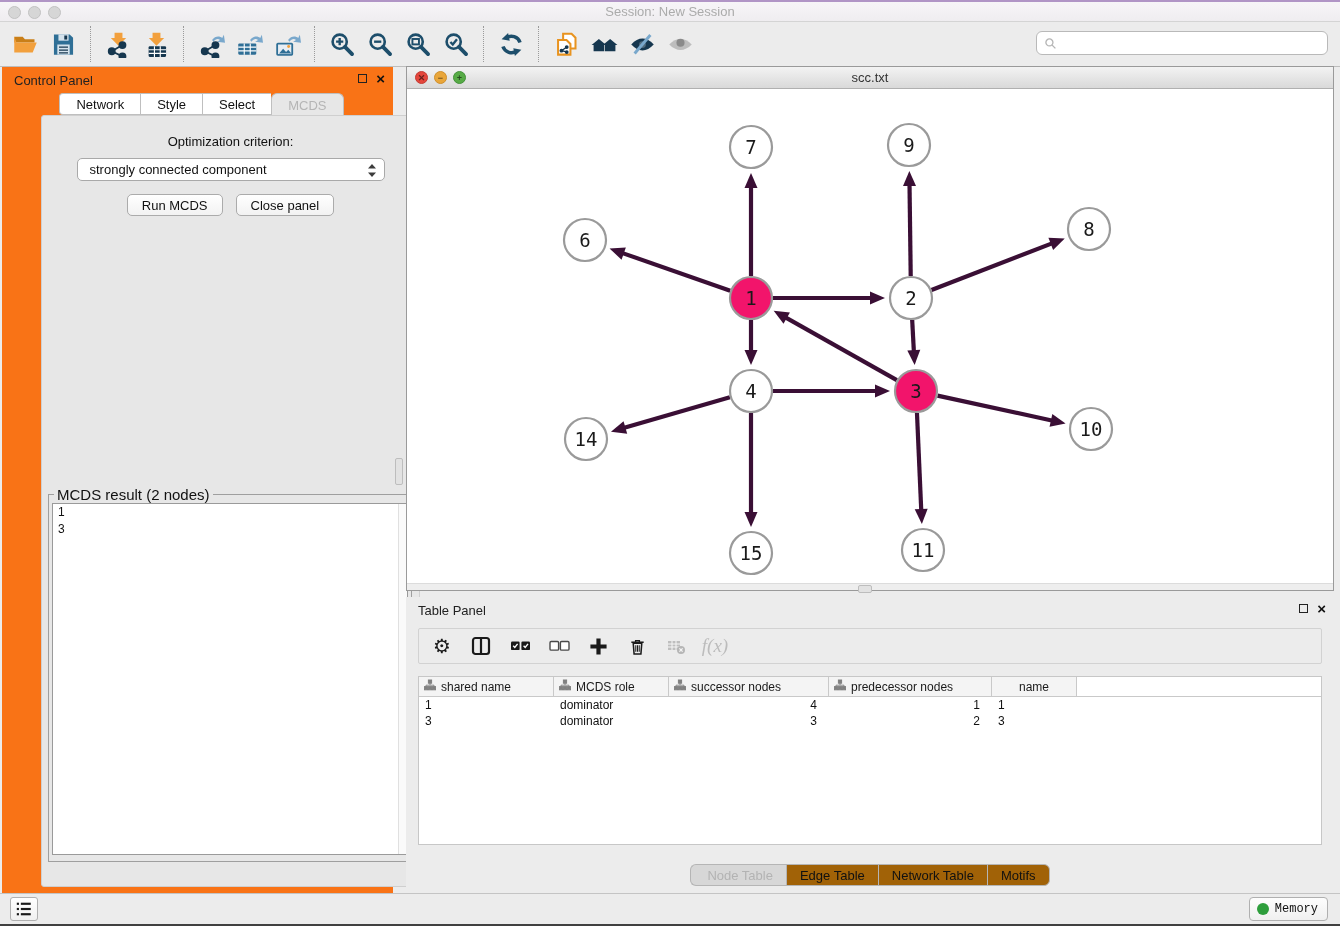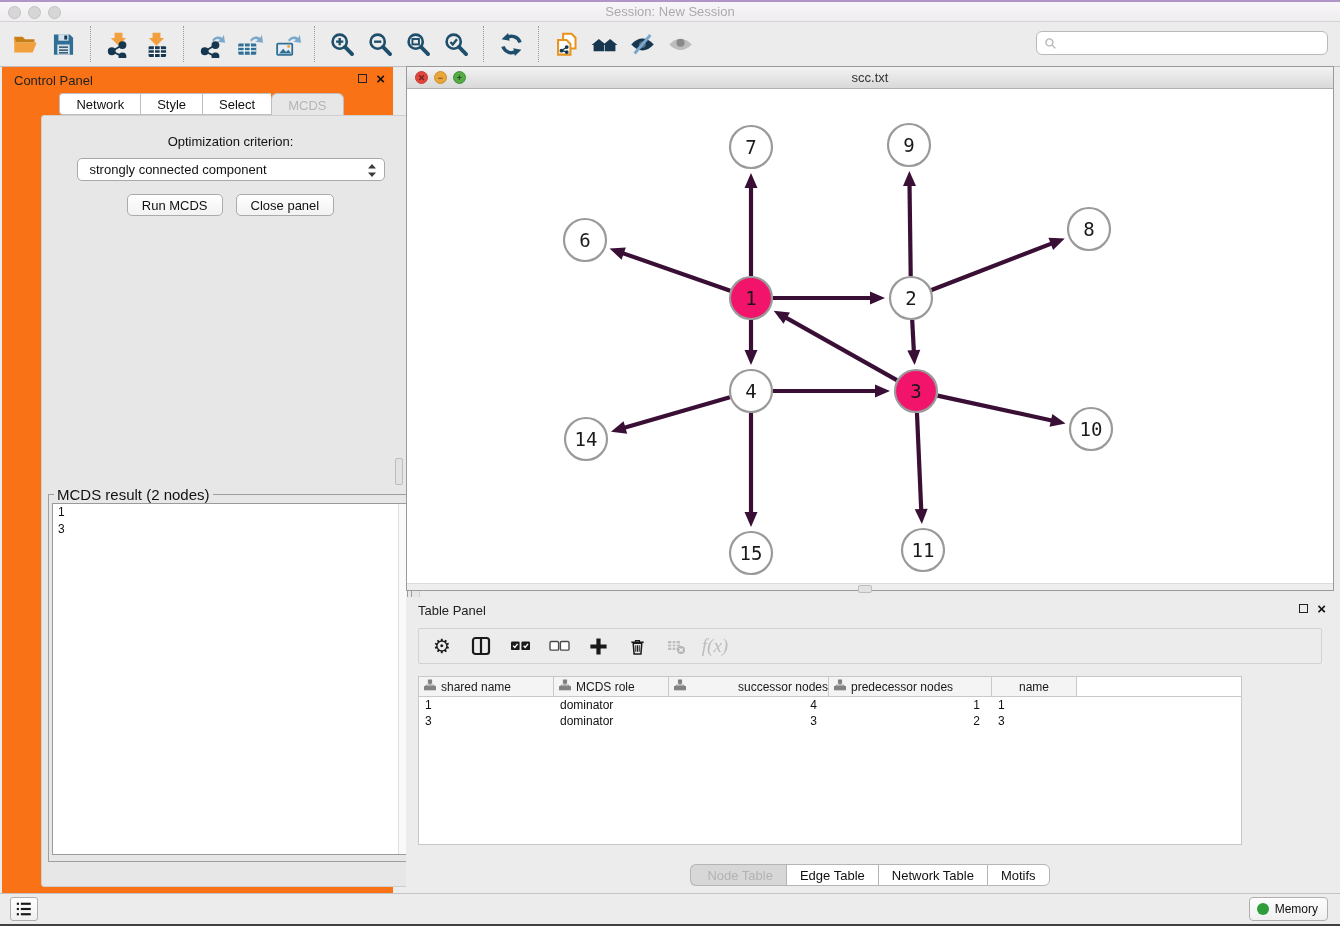--- a/index.html
+++ b/index.html
@@ -85,47 +85,47 @@
   .table-panel { position:absolute; left:406px; top:595px; width:928px; height:294px; background:#ececec; }
   .tp-toolbar { position:absolute; left:12px; top:31px; width:904px; height:36px; background:#ececec;
                 border:1px solid #d2d2d2; border-radius:2px; display:flex; align-items:center;
                 padding-left:12px; gap:17px; }
   .tp-ico { width:22px; height:22px; display:flex; align-items:center; justify-content:center;
             background:none; border:none; cursor:pointer; }
   .tp-ico.disabled { cursor:default; }
   .tp-ico .gear { font-size:20px; color:#1a1a1a; line-height:20px; font-family:"DejaVu Sans",sans-serif; }
   .tp-ico .fx { font-family:"Liberation Serif",serif; font-style:italic; font-size:19px; color:#bcbcbc; }
 
-  .node-table { position:absolute; left:12px; top:79px; width:824px; height:169px; background:#fff;
+  .node-table { position:absolute; left:12px; top:79px; width:904px; height:169px; background:#fff;
                 border:1px solid #c7c7c7; overflow:hidden; }
   .nt-headrow { display:flex; height:20px; border-bottom:1px solid #c9c9c9; }
   .nt-th { background:#f4f4f4; border-right:1px solid #c9c9c9; display:flex; align-items:center;
            font-size:12px; color:#1a1a1a; padding-left:5px; gap:5px; }
   .nt-th.center { justify-content:center; padding-left:0; }
   .nt-row { display:flex; height:16px; }
   .nt-td { font-size:12px; color:#111; padding-top:1px; }
   .nt-td.left { text-align:left; padding-left:6px; }
   .nt-td.right { text-align:right; padding-right:12px; }
 
   .tp-tabs { position:absolute; left:0; right:0; top:267px; display:flex; justify-content:center; }
   .tp-tab { height:22px; padding:0 13px; display:flex; align-items:center; font-size:13px; color:#111;
-            background:#ffffff; border:1px solid #b5b5b5; border-right:none; cursor:pointer; }
+            background:#a16207; border:1px solid #b5b5b5; border-right:none; cursor:pointer; }
   .tp-tab:first-child { border-top-left-radius:6px; border-bottom-left-radius:6px; }
   .tp-tab:last-child { border-right:1px solid #b5b5b5; border-top-right-radius:6px; border-bottom-right-radius:6px; }
   .tp-tab.active { background:#d7d7d7; color:#b3b3b3;padding-left:16px; }
 
   
   .statusbar { position:absolute; left:0; top:891px; width:100%; height:31px; background:#ececec;
                border-top:1px solid #c4c4c4; }
   .sb-listbtn { position:absolute; left:10px; top:3px; width:28px; height:24px;
                 background:linear-gradient(#fff,#f0f0f0); border:1px solid #b0b0b0; border-radius:3px;
                 display:flex; align-items:center; justify-content:center; cursor:pointer; }
   .sb-memory { position:absolute; right:12px; top:3px; height:24px; padding:0 9px 0 7px;
                background:linear-gradient(#fdfdfd,#f0f0f0); border:1px solid #b0b0b0; border-radius:4px;
-               display:flex; align-items:center; gap:6px; font-size:12px; color:#111; cursor:pointer; }
+               display:flex; align-items:center; gap:6px; font-size:12px; color:#111; cursor:pointer;font-family:Liberation Mono, monospace; }
   .mem-dot { width:12px; height:12px; border-radius:50%; }
 </style>
 </head>
 <body>
 
 <div id="app">
 
   <div class="titlebar">
     <div class="tl-dots">
       <span class="tl-dot"></span>
@@ -522,21 +522,21 @@
                 <g fill="#808080" stroke="#808080">
  <path d="M6 4v2M2 8V6.2h8V8" fill="none" stroke-width=".9"></path>
  <rect x="4.4" y="1" width="3.2" height="3.2"></rect>
                   <rect x="0.4" y="7.6" width="3.2" height="3.2"></rect>
  <rect x="4.4" y="7.6" width="3.2" height="3.2"></rect>
                   <rect x="8.4" y="7.6" width="3.2" height="3.2"></rect>
                 </g>
               </svg></span>
             <span>MCDS role</span>
           </div>
-          <div class="nt-th" style="width: 160px; justify-content: space-between;">
+          <div class="nt-th" style="width: 160px;">
             <span><svg width="12" height="12" viewBox="0 0 12 12">
                 <g fill="#808080" stroke="#808080">
  <path d="M6 4v2M2 8V6.2h8V8" fill="none" stroke-width=".9"></path>
  <rect x="4.4" y="1" width="3.2" height="3.2"></rect>
                   <rect x="0.4" y="7.6" width="3.2" height="3.2"></rect>
  <rect x="4.4" y="7.6" width="3.2" height="3.2"></rect>
                   <rect x="8.4" y="7.6" width="3.2" height="3.2"></rect>
                 </g>
               </svg></span>
             <span>successor nodes</span>

